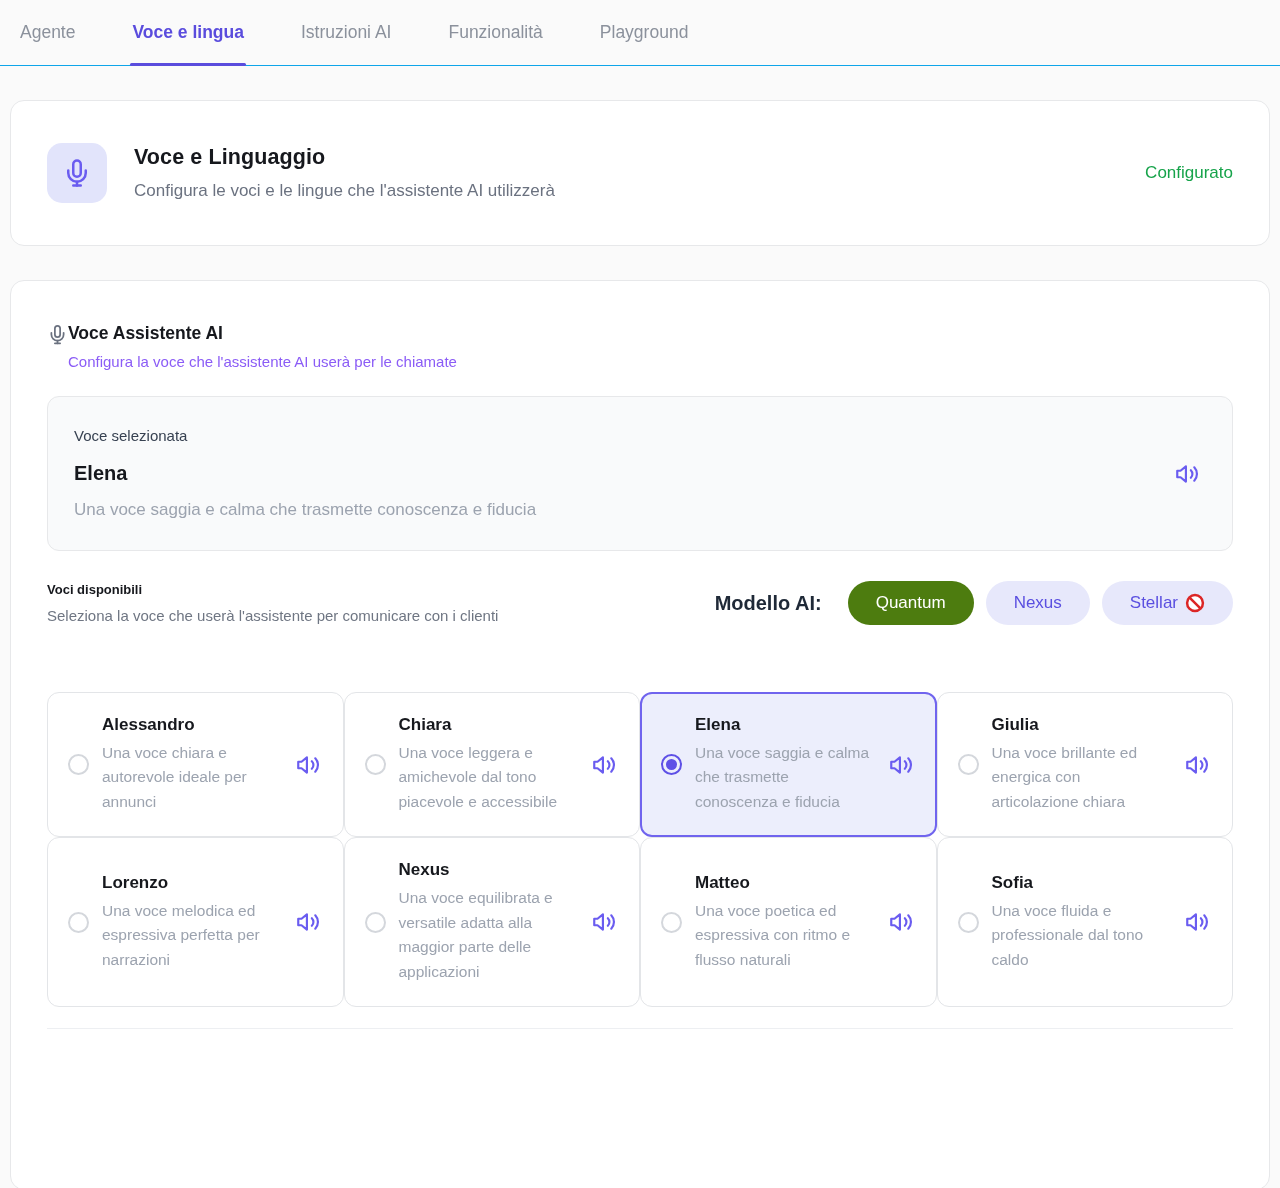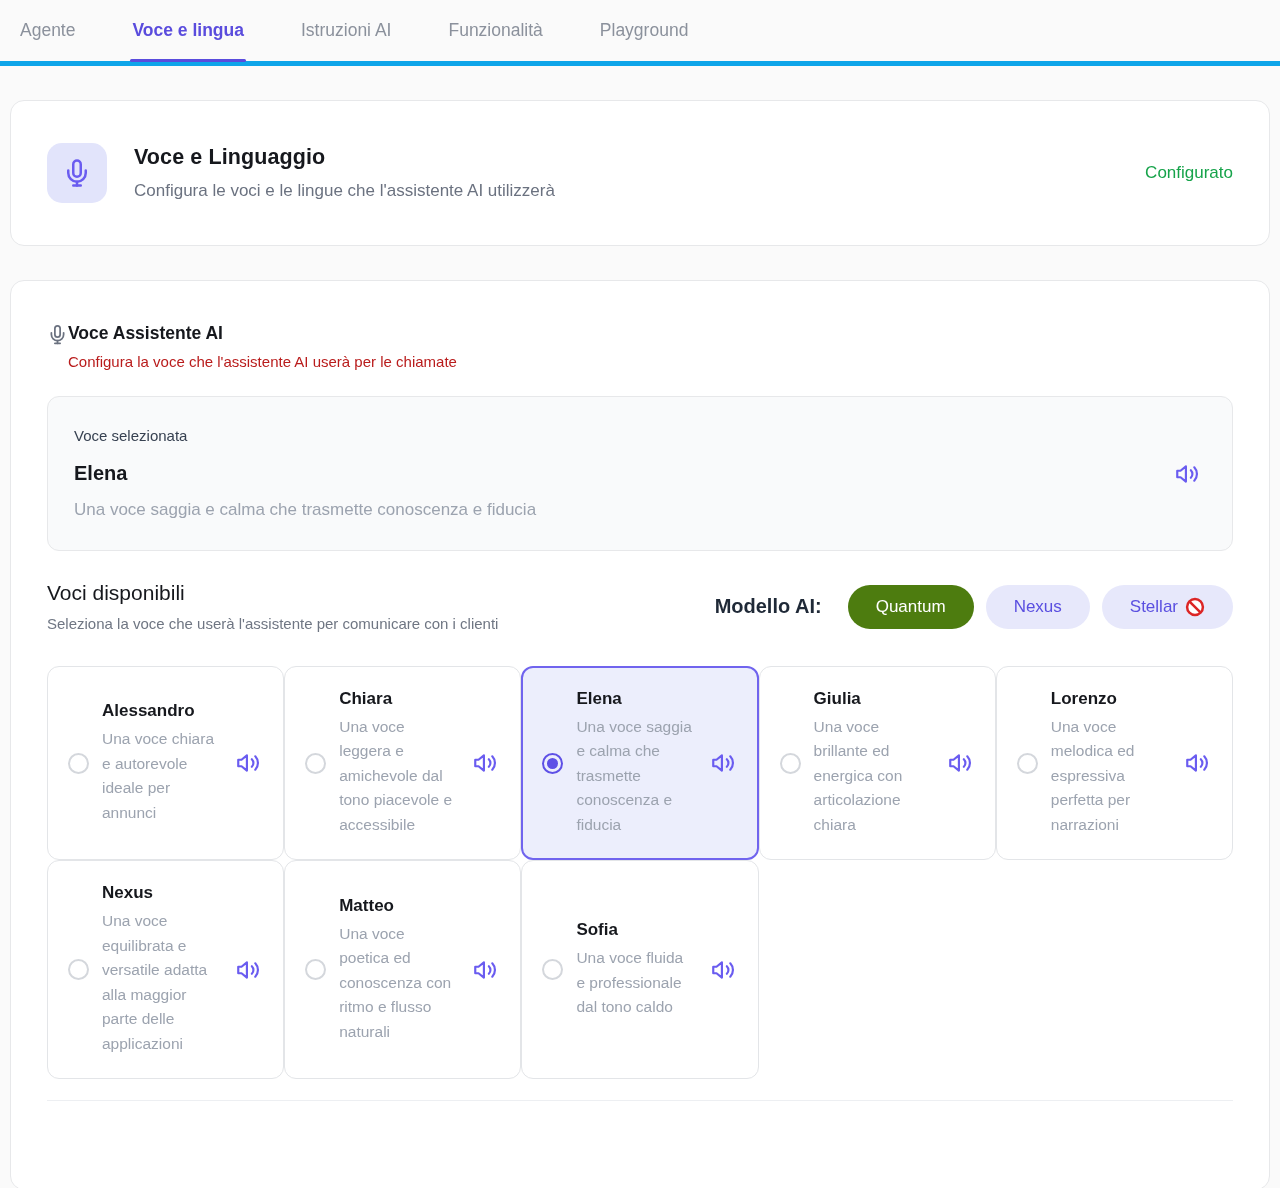--- a/index.html
+++ b/index.html
@@ -7,21 +7,21 @@
     width: 1280px; height: 1188px; overflow: hidden;
     background: #fafafa;
     font-family: "Liberation Sans", "DejaVu Sans", sans-serif;
     color: #111827;
   }
 
   
   .tabbar {
     display: flex; align-items: center;
     height: 66px; padding: 0 20px;
-    border-bottom: 5px solid #0ea5e9;
+    border-bottom: 1px solid #0ea5e9;
     background: #fafafa;
   }
   .tab {
     position: relative; height: 100%;
     display: flex; align-items: center;
     margin-right: 57px; cursor: pointer;
     font-size: 17.5px; font-weight: 500; color: #8b919c;
     white-space: nowrap;
   }
   .tab.active { color: #5a4cdd; font-weight: 700; }
@@ -52,21 +52,21 @@
   .header-sub { font-size: 17px; color: #6b7280; margin-top: 11px; }
   .status-ok { font-size: 17px; font-weight: 500; color: #16a34a; white-space: nowrap; }
 
   
   .main-card { padding: 42px 36px 60px 36px; height: 910px; }
 
   .section-head { display: flex; align-items: flex-start; }
   .section-head .mic { color: #6b7280; margin-top: 1px; }
   .section-head-text { margin-left: 0; }
   .section-title { font-size: 17.5px; font-weight: 700; color: #16181d; }
-  .section-sub { font-size: 15px; color: #b91c1c; margin-top: 9px; }
+  .section-sub { font-size: 15px; color: #8b5cf6; margin-top: 9px; }
 
   
   .selected-box {
     margin-top: 26px; border: 1px solid #e7e8ea; border-radius: 12px;
     background: #f9fafb; padding: 30px 30px 30px 26px;
     display: flex; align-items: center;
   }
   .selected-box-text { flex: 1; }
   .selected-label { font-size: 15px; color: #374151; }
   .selected-name { font-size: 20px; font-weight: 700; color: #16181d; margin-top: 18px; }
@@ -75,37 +75,37 @@
   .speaker-btn {
     background: none; border: none; cursor: pointer;
     color: #6a5cf0; padding: 2px; flex-shrink: 0;
     display: flex; align-items: center; justify-content: center;
   }
 
   
   .avail-row {
     margin-top: 30px; display: flex; align-items: center; justify-content: space-between;
   }
-  .avail-title { font-size: 21px; font-weight: 400; color: #16181d; }
+  .avail-title { font-size: 13px; font-weight: 700; color: #16181d; }
   .avail-sub { font-size: 15px; color: #6f7683; margin-top: 10px; }
   .model-row { display: flex; align-items: center; }
   .model-label { font-size: 20px; font-weight: 600; color: #1f2937; margin-right: 14px; }
   .pill {
     border: none; cursor: pointer; border-radius: 22px;
     height: 44px; padding: 0 28px; margin-left: 12px;
     font-family: inherit; font-size: 17px; font-weight: 500;
     background: #e7e8fb; color: #5a4fe0;
     display: inline-flex; align-items: center; gap: 7px;
   }
   .pill.selected { background: #4d7c0f; color: #ffffff; }
 
   
   .voice-grid {
-    margin-top: 34px;
-    display: grid; grid-template-columns: repeat(5, 1fr); 
+    margin-top: 67px;
+    display: grid; grid-template-columns: repeat(4, 1fr); 
   }
   .voice-card {
     background: #ffffff; border: 1px solid #e3e5e8; border-radius: 12px;
     padding: 22px 20px; cursor: pointer;
     display: flex; align-items: center; gap: 13px;
   }
   .voice-card.selected {
     background: #eceefc; border: 2px solid #7064ee; padding: 21px 19px;
   }
   .radio {
@@ -296,21 +296,21 @@
         <svg width="26" height="26" viewBox="0 0 24 24">
             <use href="#ico-speaker"></use>
           </svg>
       </button>
     </div>
 
     <div class="voice-card">
       <span class="radio"></span>
       <div class="voice-text">
         <div class="voice-name">Matteo</div>
-        <div class="voice-desc">Una voce poetica ed conoscenza con ritmo e flusso naturali</div>
+        <div class="voice-desc">Una voce poetica ed espressiva con ritmo e flusso naturali</div>
       </div>
       <button class="speaker-btn">
         <svg width="26" height="26" viewBox="0 0 24 24">
             <use href="#ico-speaker"></use>
           </svg>
       </button>
     </div>
 
     <div class="voice-card">
       <span class="radio"></span>

